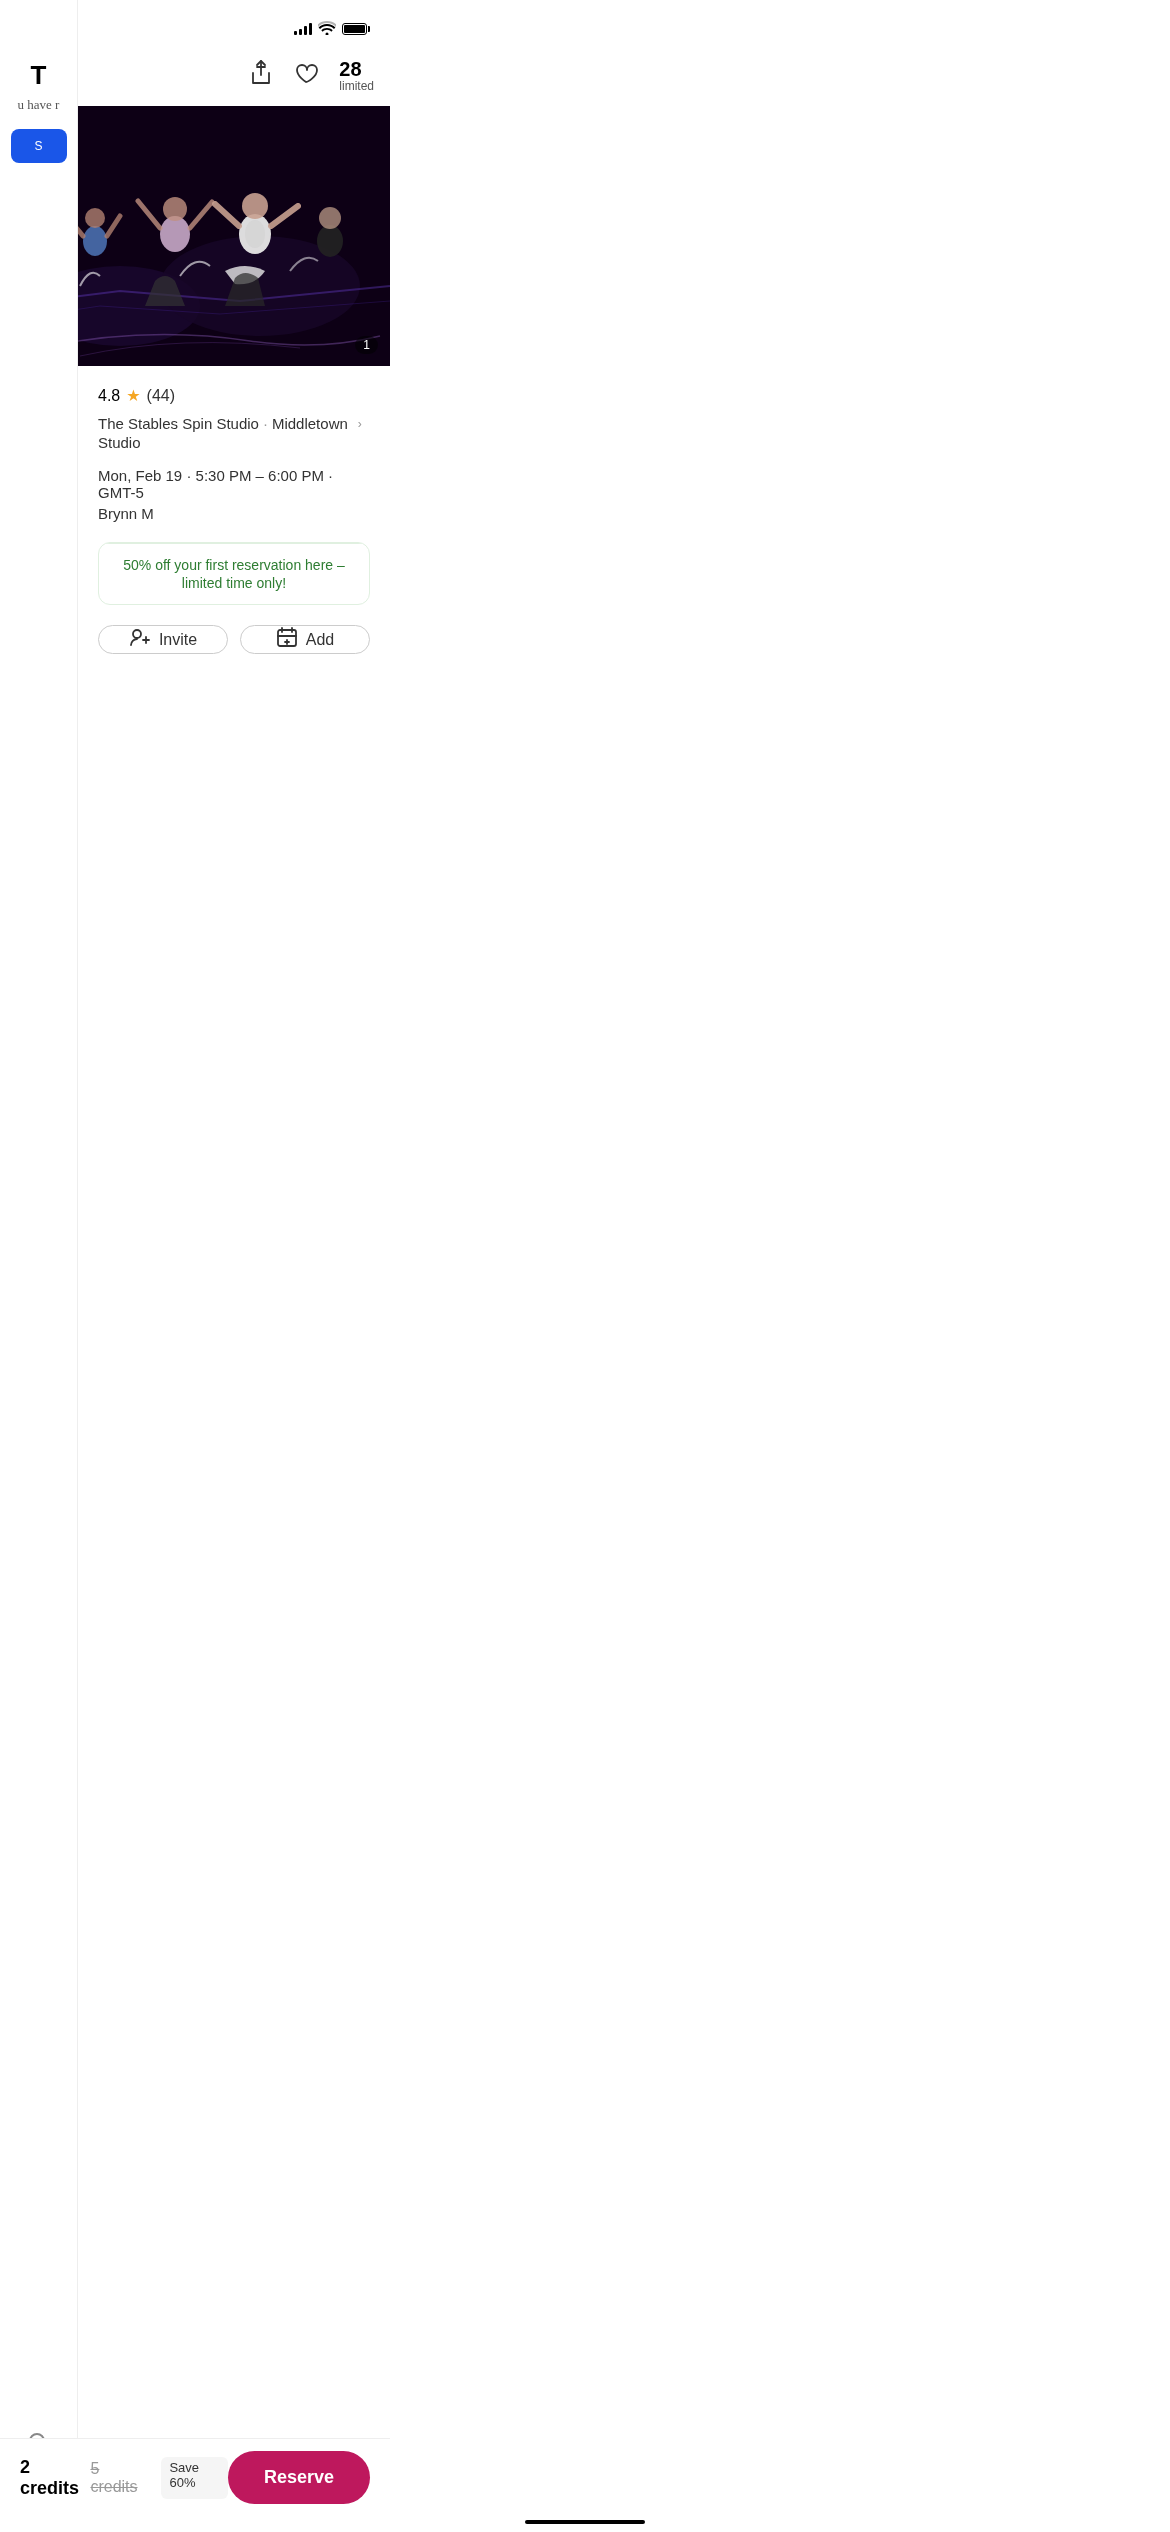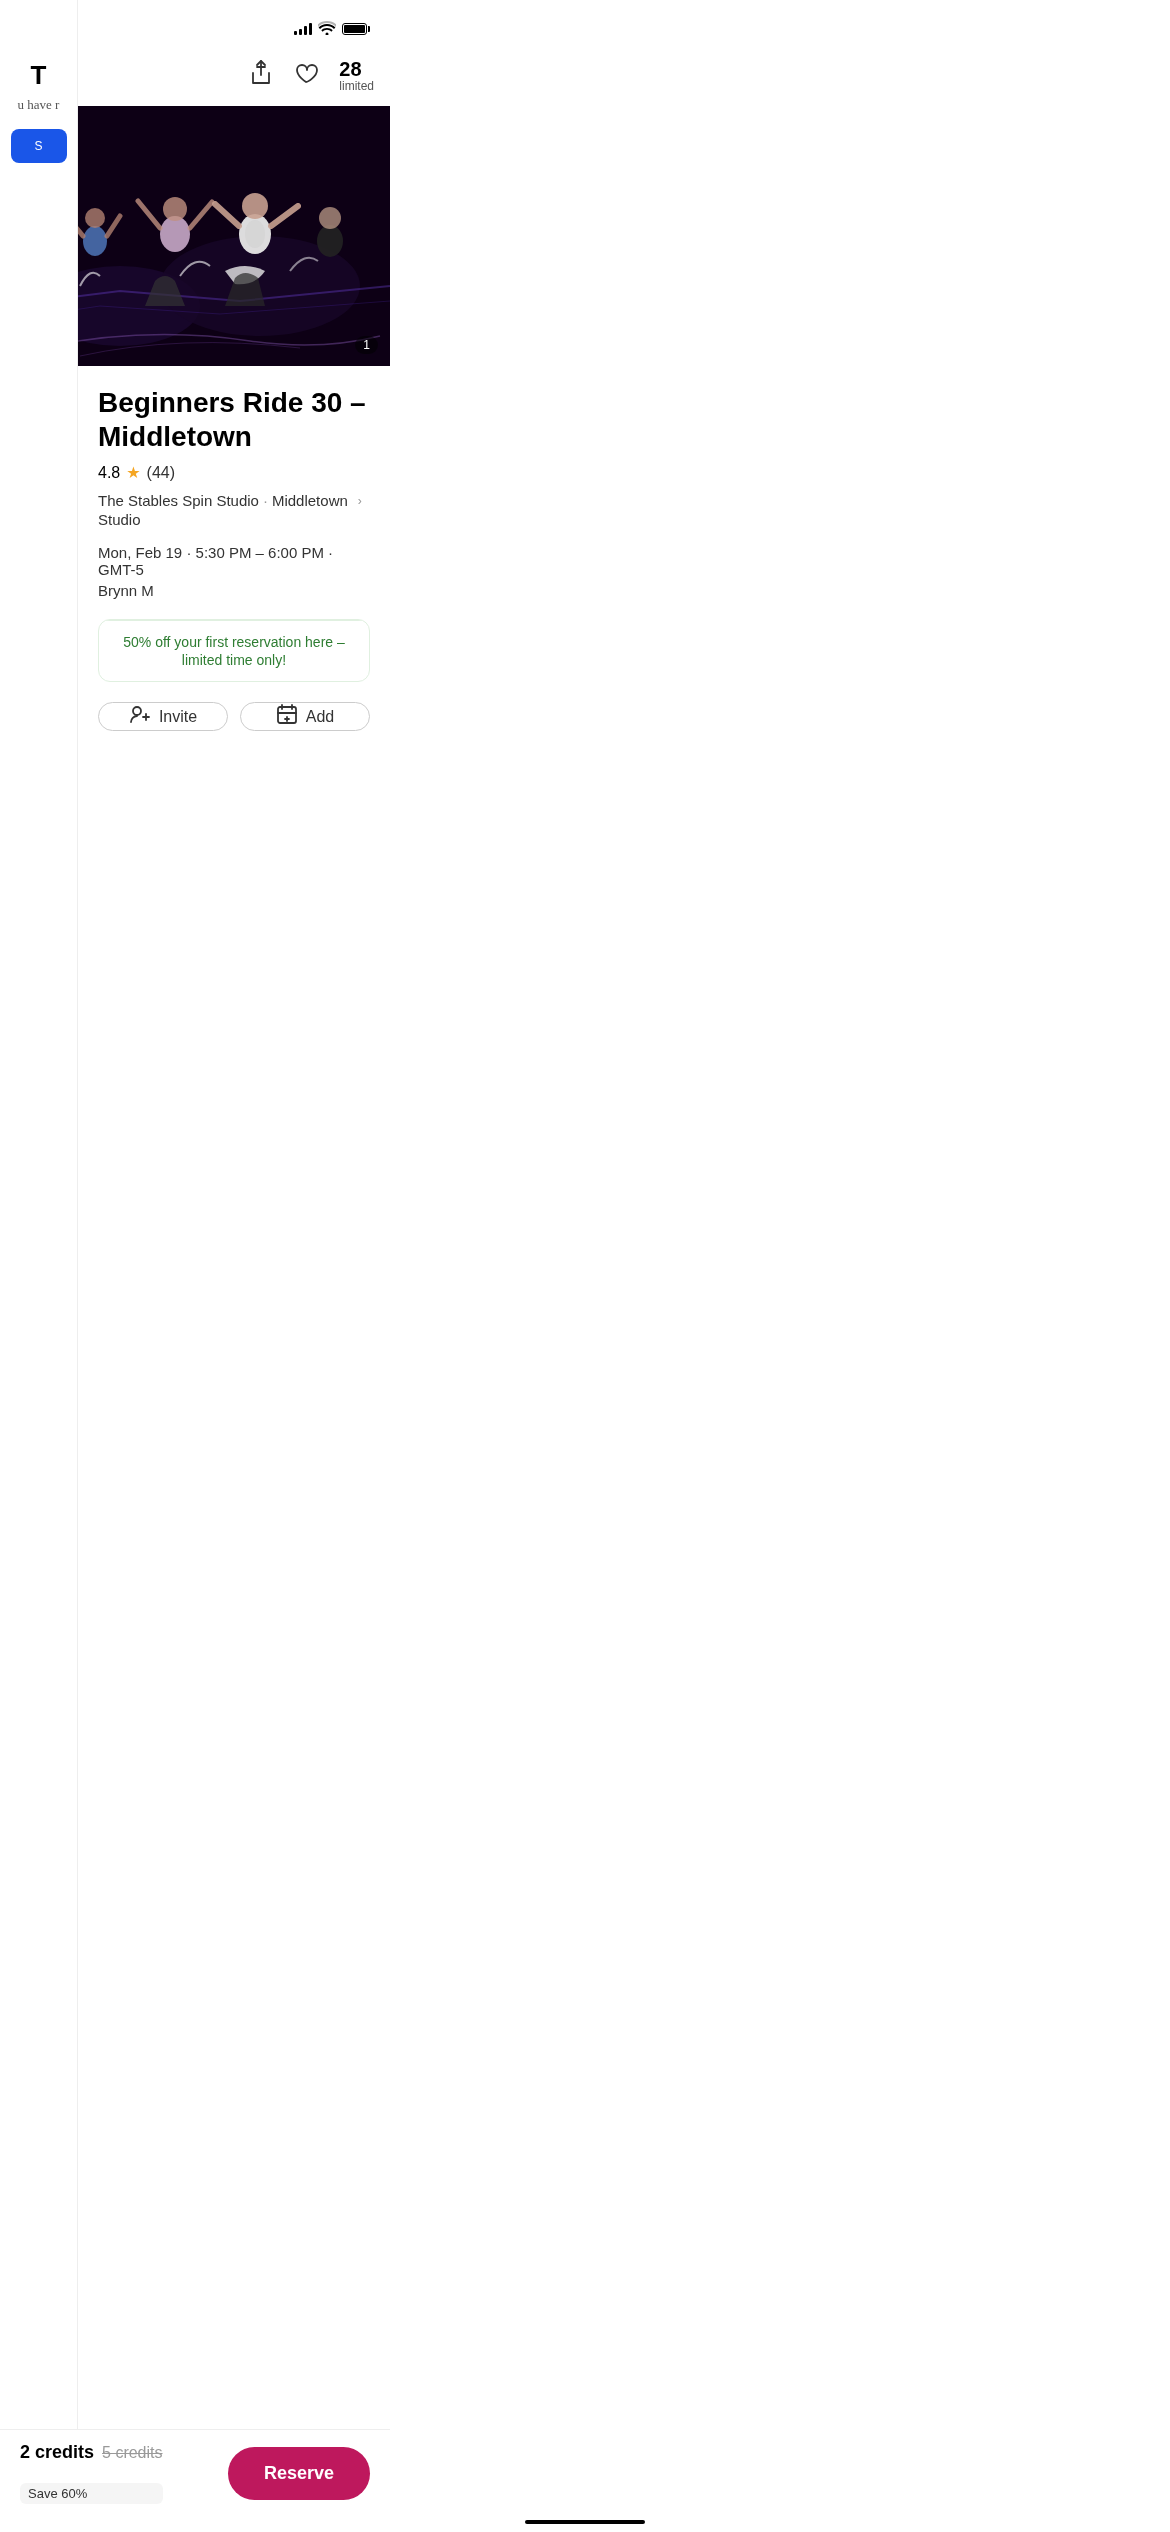--- a/index.html
+++ b/index.html
@@ -303,21 +303,21 @@
       background: #fff;
       border-top: 1px solid #eee;
       padding: 12px 20px 28px;
       display: flex;
       align-items: center;
       justify-content: space-between;
       z-index: 10;
     }
     .credits-pricing {
       display: flex;
-      flex-direction: column;
+      flex-direction: row;
       gap: 20px;
     }
     .credits-row {
       display: flex;
       align-items: center;
       gap: 8px;
     }
     .credits-current {
       font-size: 18px;
       font-weight: 600;
@@ -478,21 +478,20 @@
         <line x1="16.5" y1="16.5" x2="22" y2="22"></line>
       </svg>
     </span>
     <span style="font-size:11px;color:#888;">Search</span>
   </div>
 </div>
 
 <div style="margin-left:78px;">
   <div class="content">
 
-    <h1 class="class-title">Beginners Ride 30 – Middletown</h1>
 
     <div class="rating-row">
       <span class="rating-number">4.8</span>
       <span class="star-icon">★</span>
       <span class="rating-count">(44)</span>
     </div>
 
     <div class="studio-row">
       <span class="studio-name">The Stables Spin Studio</span>
       <span style="color:#999;font-size:15px;"> · </span>

